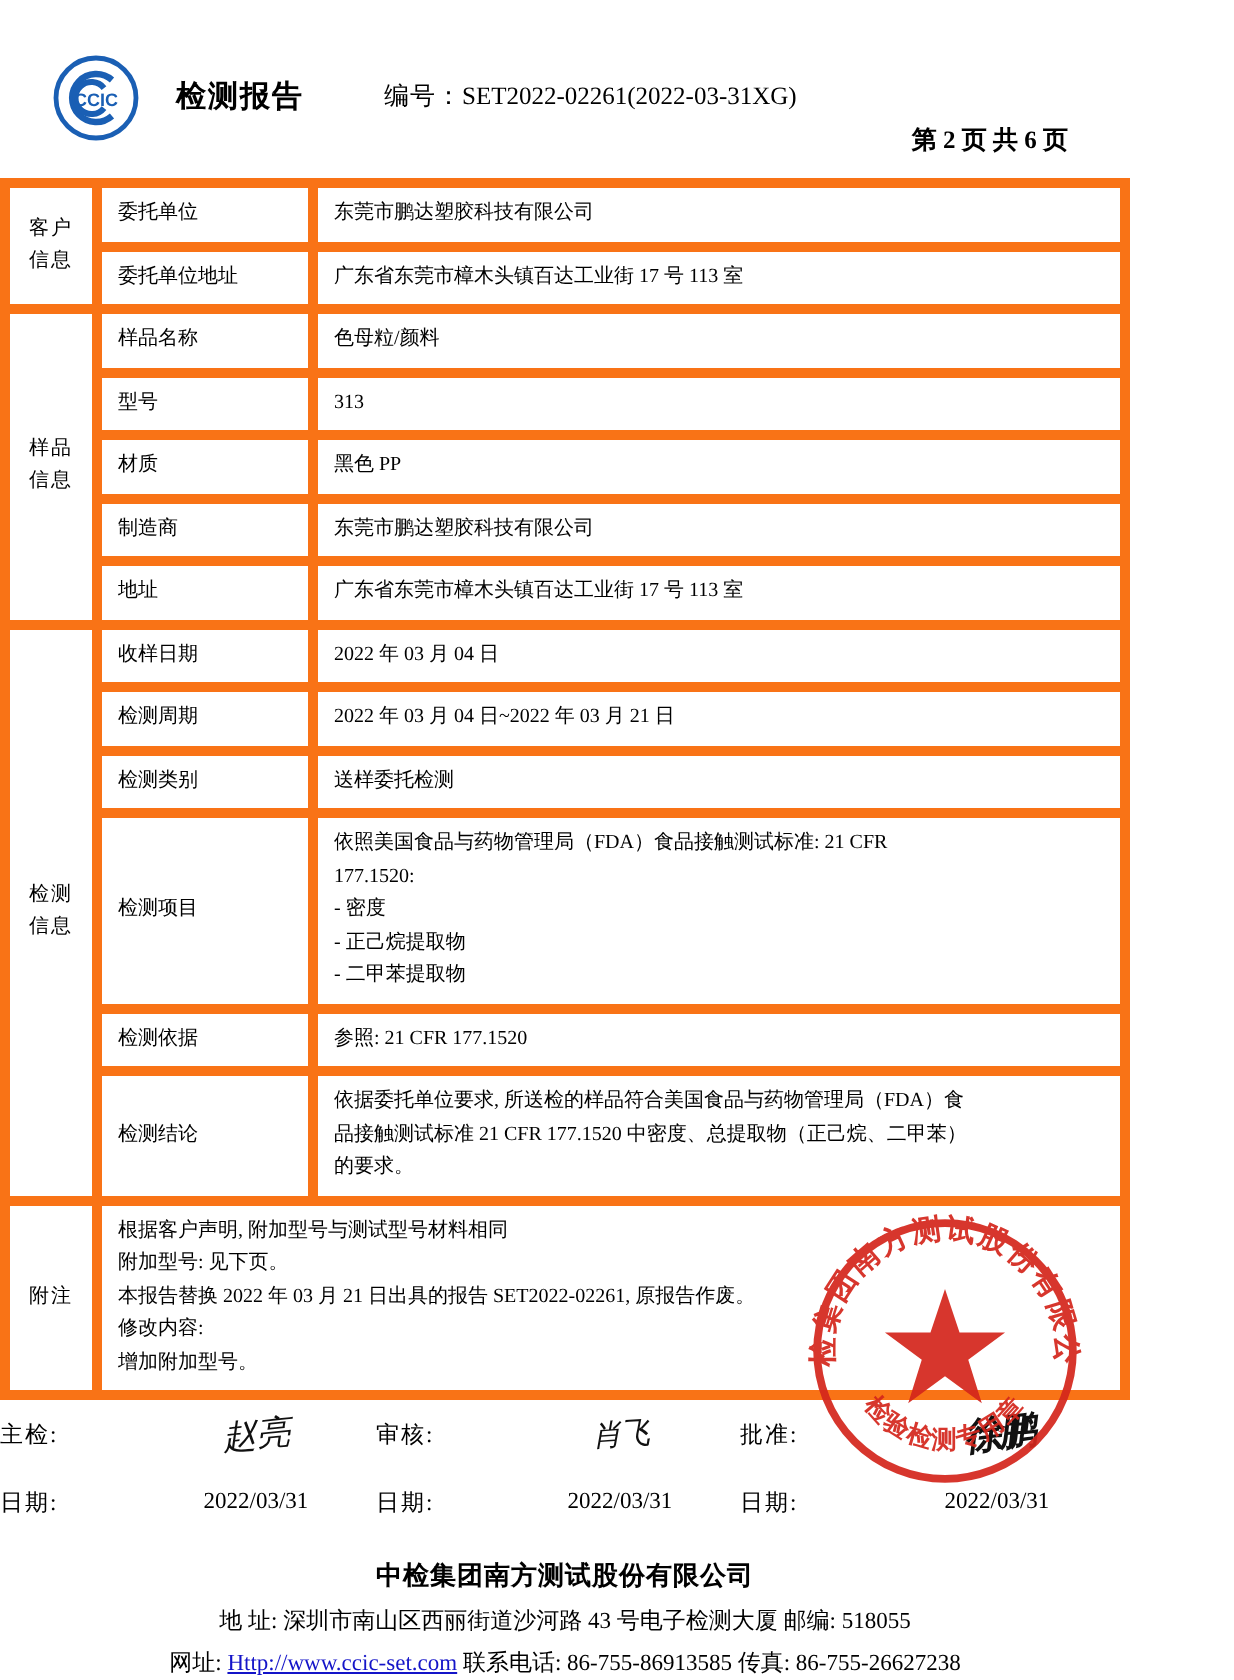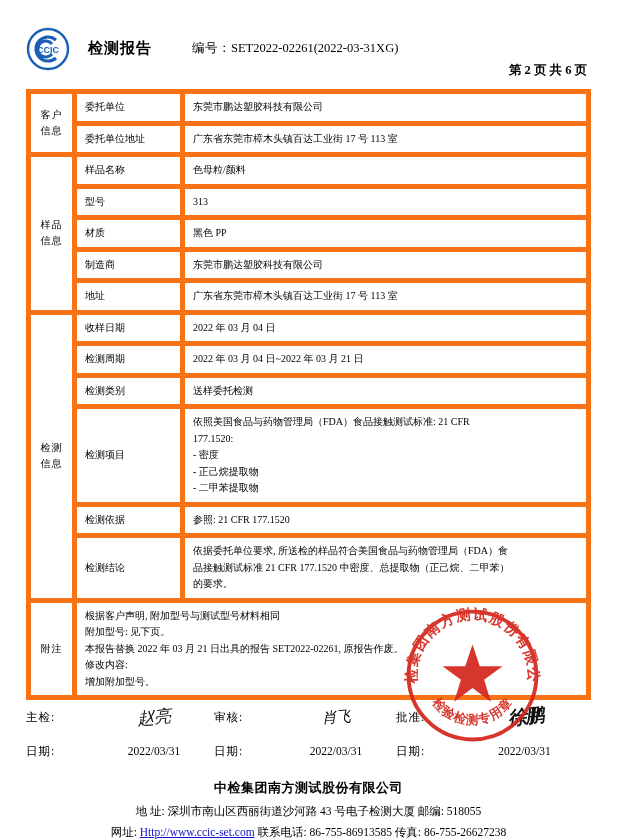--- a/index.html
+++ b/index.html
@@ -8,21 +8,21 @@
     background: #ffffff;
   }
   body {
     width: 617px; height: 840px;
     font-family: "Liberation Serif", "DejaVu Serif", serif;
     color: #000;
     position: relative;
     overflow: hidden;
   }
   .page {
-    width: 617px; height: 840px;
+    width: 564px; height: 840px;
     position: relative;
     padding: 0;
   }
 
   
   .header {
     display: flex;
     align-items: center;
     padding: 18px 26px 10px 26px;
   }

